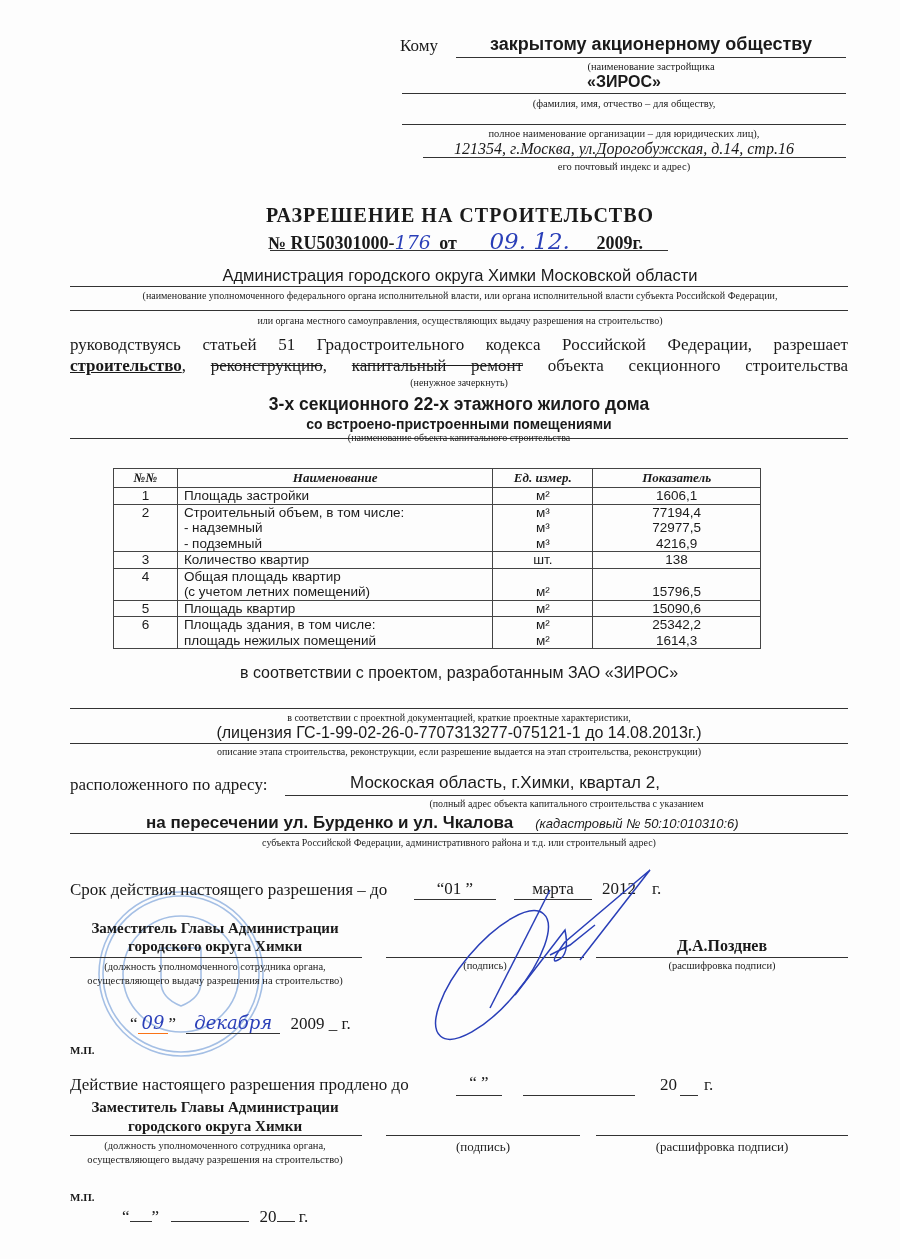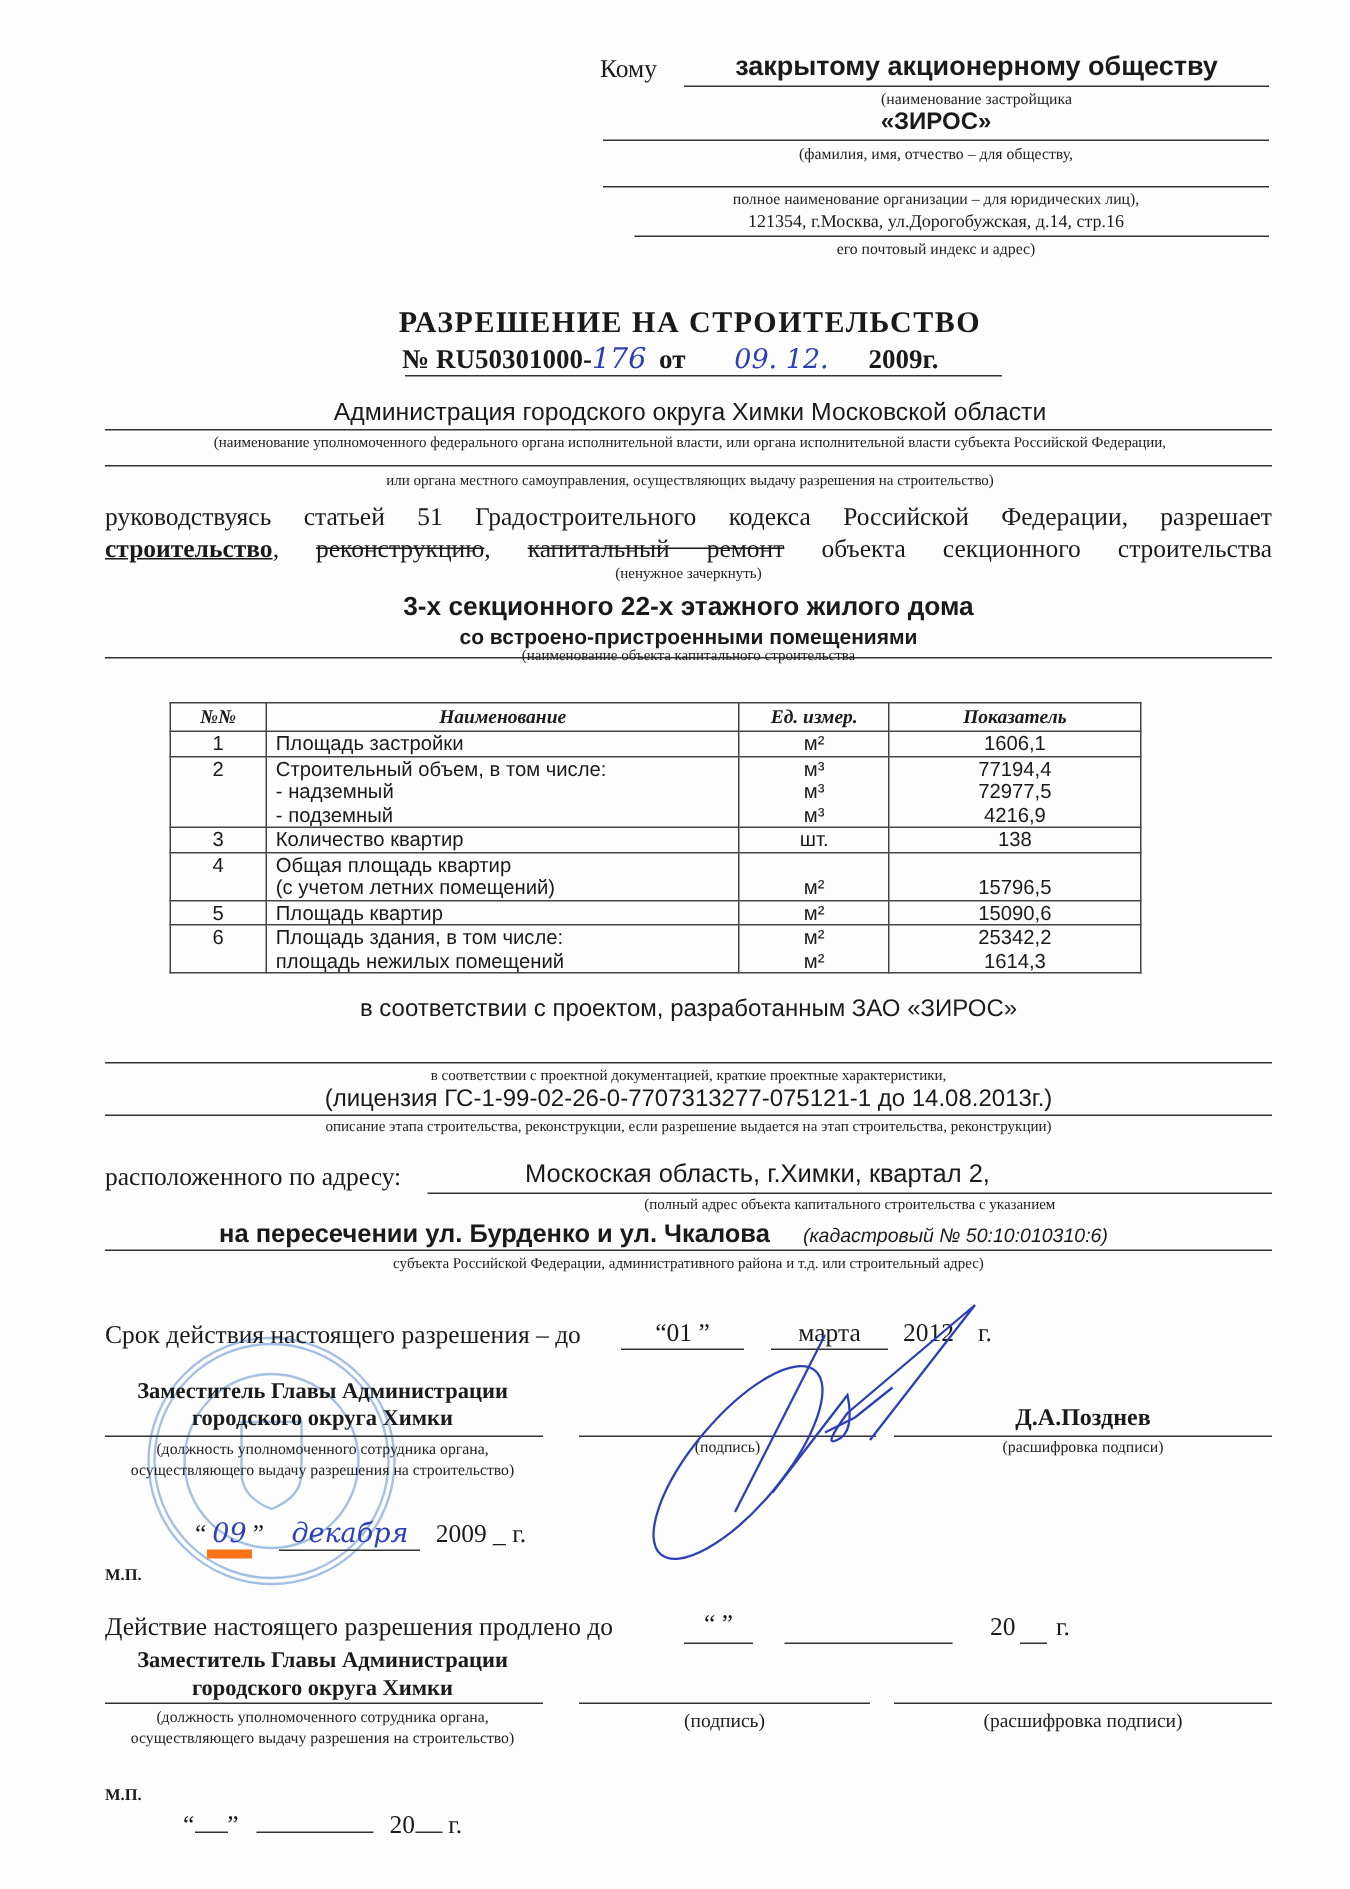--- a/index.html
+++ b/index.html
@@ -25,29 +25,29 @@
 
 <div class="abs serif" style="left:400px;top:36px;font-size:17px;">Кому</div>
 <div class="abs sans center" style="left:456px;top:34px;width:390px;font-size:18px;font-weight:bold;">закрытому акционерному обществу</div>
 <div class="line" style="left:456px;top:57px;width:390px;"></div>
 <div class="cap" style="left:456px;top:61px;width:390px;">(наименование застройщика</div>
 <div class="abs sans center" style="left:402px;top:73px;width:444px;font-size:16px;font-weight:bold;padding-left:0;">«ЗИРОС»</div>
 <div class="line" style="left:402px;top:93px;width:444px;"></div>
 <div class="cap" style="left:402px;top:98px;width:444px;">(фамилия, имя, отчество – для обществу,</div>
 <div class="line" style="left:402px;top:124px;width:444px;"></div>
 <div class="cap" style="left:402px;top:128px;width:444px;">полное наименование организации – для юридических лиц),</div>
-<div class="abs serif center" style="left:402px;top:140px;width:444px;font-size:12px;">121354, г.Москва, ул.Дорогобужская, д.14, стр.16</div>
+<div class="abs serif center" style="left:402px;top:140px;width:444px;font-size:16px;font-style:italic;">121354, г.Москва, ул.Дорогобужская, д.14, стр.16</div>
 <div class="line" style="left:423px;top:157px;width:423px;"></div>
 <div class="cap" style="left:402px;top:161px;width:444px;">его почтовый индекс и адрес)</div>
 
 <div class="abs serif center" style="left:0;top:204px;width:900px;font-size:20px;font-weight:bold;letter-spacing:1px;padding-left:10px;">РАЗРЕШЕНИЕ НА СТРОИТЕЛЬСТВО</div>
 <div class="abs serif" style="left:268px;top:228px;font-size:18px;font-weight:bold;white-space:nowrap;">
   <span>№ RU50301000-</span><span class="hand" style="font-weight:normal;font-size:19px;">176</span>
   <span style="margin-left:4px;">от</span>
-  <span class="hand" style="font-weight:normal;font-size:18px;margin-left:28px;">09. 12.</span>
+  <span class="hand" style="font-weight:normal;font-size:23px;margin-left:28px;">09. 12.</span>
   <span style="margin-left:22px;">2009г.</span>
 </div>
 <div class="line" style="left:270px;top:250px;width:398px;"></div>
 
 <div class="abs sans center" style="left:70px;top:266px;width:780px;font-size:16.5px;">Администрация городского округа Химки Московской области</div>
 <div class="line" style="left:70px;top:286px;width:778px;"></div>
 <div class="cap" style="left:70px;top:290px;width:780px;font-size:10px;">(наименование уполномоченного федерального органа исполнительной власти, или органа исполнительной власти  субъекта Российской Федерации,</div>
 <div class="line" style="left:70px;top:310px;width:778px;"></div>
 <div class="cap" style="left:70px;top:315px;width:780px;font-size:10px;">или органа местного самоуправления, осуществляющих выдачу разрешения на строительство)</div>
 
@@ -218,21 +218,21 @@
 <svg class="abs" style="left:420px;top:860px;" width="240" height="190" viewBox="0 0 240 190">
   <g fill="none" stroke="#2a3fb8" stroke-width="1.5">
     <ellipse cx="72" cy="115" rx="30" ry="80" transform="rotate(40 72 115)"></ellipse>
     <path d="M70 148 L130 30"></path>
     <path d="M95 135 L145 70 Q150 95 138 100 Q128 105 145 82 L230 10 L160 100"></path>
     <path d="M130 95 L150 85 L175 65"></path>
   </g>
 </svg>
 
 <div class="abs serif" style="left:130px;top:1012px;font-size:17px;white-space:nowrap;">
-  <span>“</span><span class="hand" style="font-size:18px;border-bottom:6px solid #f97316;padding:0 4px;text-align:center;">09</span><span>”</span>
+  <span>“</span><span class="hand" style="font-size:18px;border-bottom:1px solid #f97316;padding:0 4px;text-align:center;">09</span><span>”</span>
   <span class="hand" style="font-size:18px;border-bottom:1px solid #333;padding:0 8px;margin-left:6px;">декабря</span>
   <span style="margin-left:6px;">2009</span>
   <span>_</span>
   <span>г.</span>
 </div>
 <div class="abs serif" style="left:70px;top:1044px;font-size:11px;font-weight:bold;">М.П.</div>
 
 <div class="abs serif" style="left:70px;top:1075px;font-size:17px;">Действие настоящего разрешения продлено до</div>
 <div class="abs serif center" style="left:456px;top:1073px;width:46px;font-size:17px;">“    ”</div>
 <div class="line" style="left:456px;top:1095px;width:46px;"></div>

